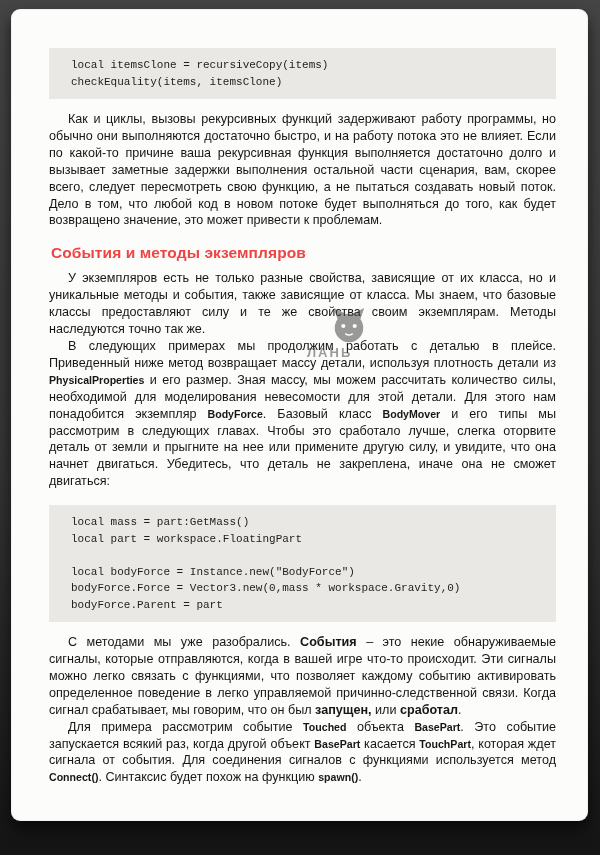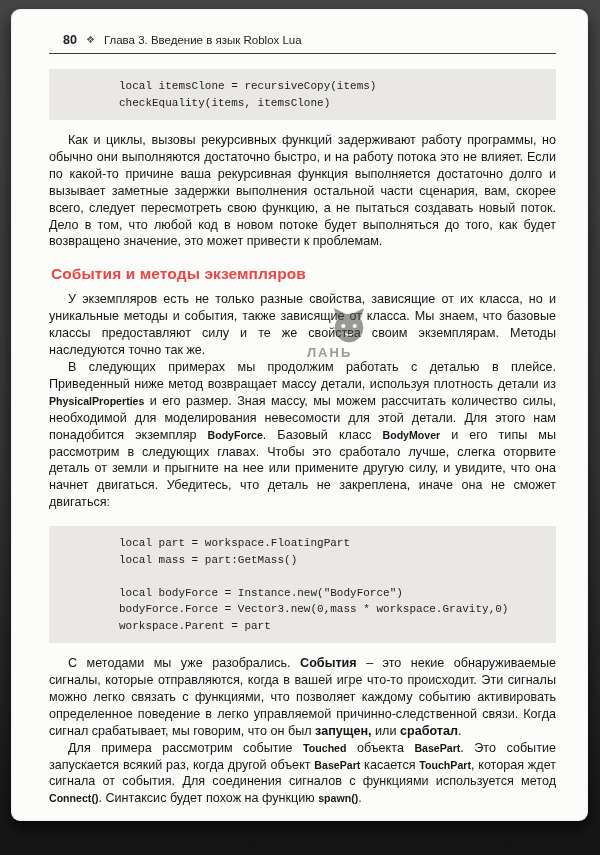--- a/index.html
+++ b/index.html
@@ -21,21 +21,21 @@
     border-bottom:1.2px solid #3a3a3a;color:#222;
   }
   .page-num{font-weight:bold;font-size:12.5px;}
   .ornament{color:#555;font-size:10px;position:relative;top:-1px;}
   .chapter{font-size:11.5px;}
   .codeblock{
     background:#e9e8e5;margin:15px 0 12px 0;padding:9px 12px 9px 22px;
     font-family:"Liberation Mono","DejaVu Sans Mono",monospace;
     font-size:11px;line-height:16.5px;color:#1d1d1d;
   }
-  .code-line{min-height:16.5px;white-space:pre-wrap;margin-left:48px;}
+  .code-line{min-height:16.5px;white-space:pre-wrap;}
   .body-par{
     margin:0;text-indent:19px;text-align:justify;
     font-size:12.6px;line-height:16.9px;color:#161616;
   }
   .section-heading{
     font-size:15.5px;font-weight:bold;margin:15px 0 8px 0;
     color:#ef4444;letter-spacing:.1px;text-indent:2px;
   }
   .inline-code{
     font-family:Liberation Sans, sans-serif;
@@ -50,46 +50,41 @@
   .wm-text{
     font-weight:bold;font-size:13px;letter-spacing:2px;
     color:#4a4a48;margin-top:0;
   }
 </style>
 </head>
 <body>
 
 <div class="page">
 
-  <div class="header">
-    <span class="page-num">80</span>
-    <span class="ornament">❖</span>
-    <span class="chapter">Глава 3. Введение в язык Roblox Lua</span>
-  </div>
 
   <div class="codeblock">
     <div class="code-line">local itemsClone = recursiveCopy(items)</div>
     <div class="code-line">checkEquality(items, itemsClone)</div>
   </div>
 
   <p class="body-par">Как и циклы, вызовы рекурсивных функций задерживают работу программы, но обычно они выполняются достаточно быстро, и на работу потока это не влияет. Если по какой-то причине ваша рекурсивная функция выполняется достаточно долго и вызывает заметные задержки выполнения остальной части сценария, вам, скорее всего, следует пересмотреть свою функцию, а не пытаться создавать новый поток. Дело в том, что любой код в новом потоке будет выполняться до того, как будет возвращено значение, это может привести к проблемам.</p>
 
   <h2 class="section-heading">События и методы экземпляров</h2>
 
   <p class="body-par">У экземпляров есть не только разные свойства, зависящие от их класса, но и уникальные методы и события, также зависящие от класса. Мы знаем, что базовые классы предоставляют силу и те же свойства своим экземплярам. Методы наследуются точно так же.</p>
 
   <p class="body-par"><span>В следующих примерах мы продолжим работать с деталью в плейсе. Приведенный ниже метод возвращает массу детали, используя плотность детали из </span><span class="inline-code">PhysicalProperties</span><span> и его размер. Зная массу, мы можем рассчитать количество силы, необходимой для моделирования невесомости для этой детали. Для этого нам понадобится экземпляр </span><span class="inline-code">BodyForce</span><span>. Базовый класс </span><span class="inline-code">BodyMover</span><span> и его типы мы рассмотрим в следующих главах. Чтобы это сработало лучше, слегка оторвите деталь от земли и прыгните на нее или примените другую силу, и увидите, что она начнет двигаться. Убедитесь, что деталь не закреплена, иначе она не сможет двигаться:</span></p>
 
   <div class="codeblock">
+    <div class="code-line">local mass = part:GetMass()</div>
     <div class="code-line">local part = workspace.FloatingPart</div>
-    <div class="code-line">local mass = part:GetMass()</div>
     <div class="code-line"></div>
     <div class="code-line">local bodyForce = Instance.new("BodyForce")</div>
     <div class="code-line">bodyForce.Force = Vector3.new(0,mass * workspace.Gravity,0)</div>
-    <div class="code-line">workspace.Parent = part</div>
+    <div class="code-line">bodyForce.Parent = part</div>
   </div>
 
   <p class="body-par"><span>С методами мы уже разобрались. </span><span class="b">События</span><span> – это некие обнаруживаемые сигналы, которые отправляются, когда в вашей игре что-то происходит. Эти сигналы можно легко связать с функциями, что позволяет каждому событию активировать определенное поведение в легко управляемой причинно-следственной связи. Когда сигнал срабатывает, мы говорим, что он был </span><span class="b">запущен,</span><span> или </span><span class="b">сработал</span><span>.</span></p>
 
   <p class="body-par"><span>Для примера рассмотрим событие </span><span class="inline-code">Touched</span><span> объекта </span><span class="inline-code">BasePart</span><span>. Это событие запускается всякий раз, когда другой объект </span><span class="inline-code">BasePart</span><span> касается </span><span class="inline-code">TouchPart</span><span>, которая ждет сигнала от события. Для соединения сигналов с функциями используется метод </span><span class="inline-code">Connect()</span><span>. Синтаксис будет похож на функцию </span><span class="inline-code">spawn()</span><span>.</span></p>
 
   <div class="watermark">
     <svg viewBox="0 0 44 40">
       <path d="M10 13 L6 1 L20 8 Z" fill="#4a4a48"></path>
       <path d="M34 13 L38 1 L24 8 Z" fill="#4a4a48"></path>

